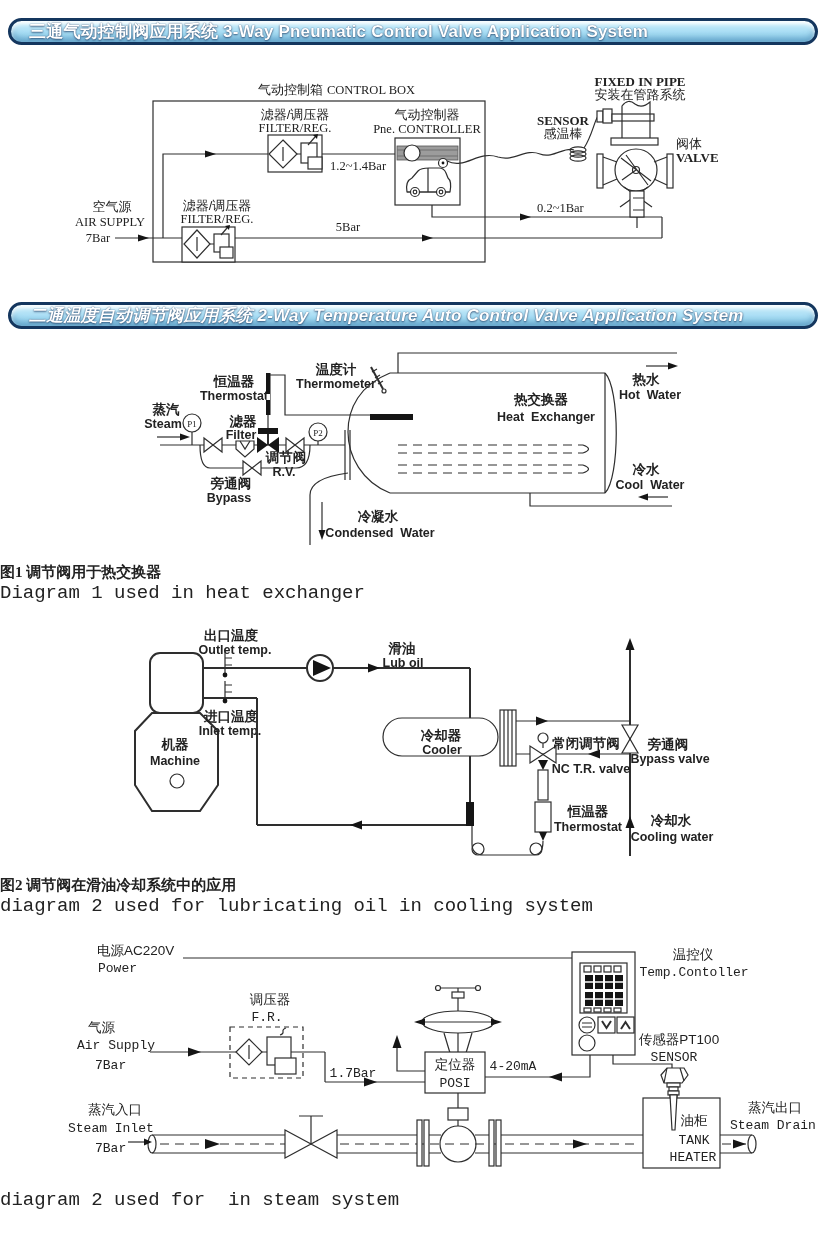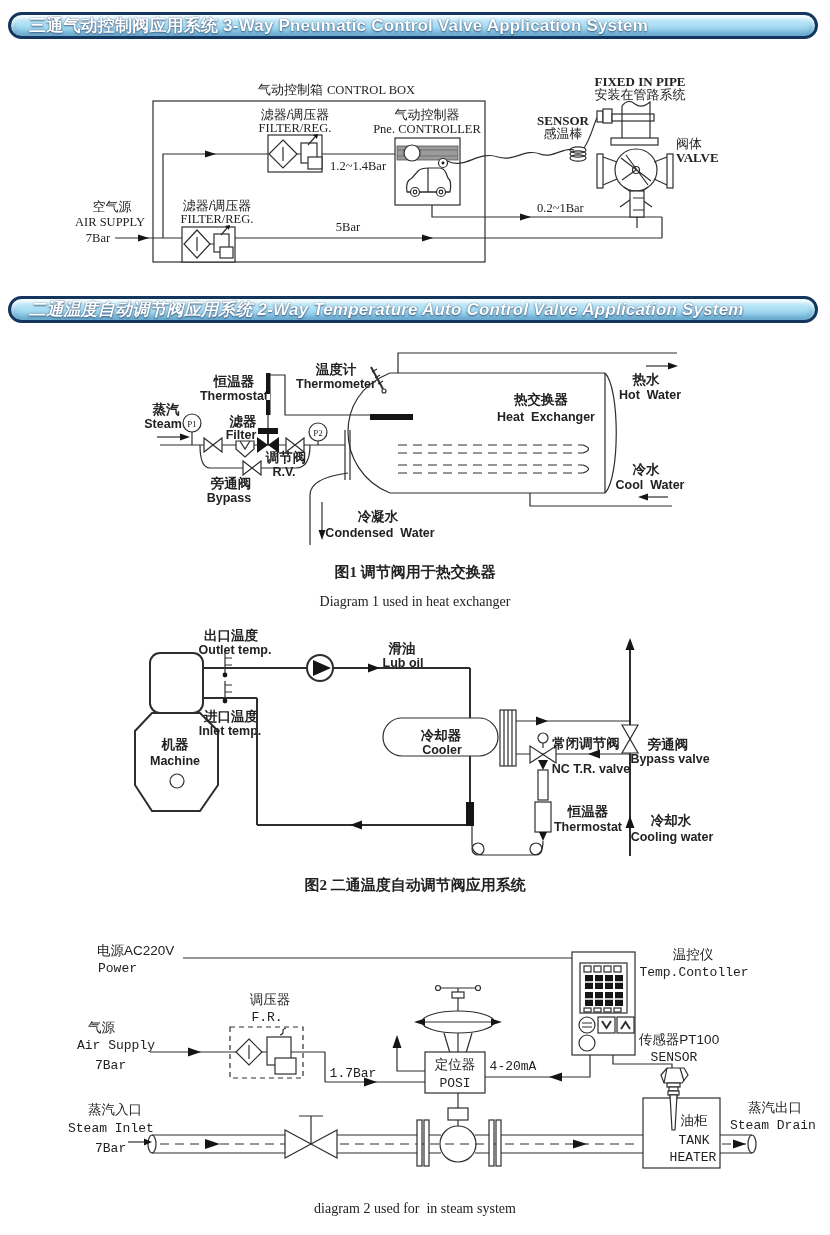--- a/index.html
+++ b/index.html
@@ -1,26 +1,26 @@
 <!DOCTYPE html>
 <html><head>
 <meta charset="utf-8">
 <style>
   html,body{margin:0;padding:0;}
   body{width:830px;height:1235px;position:relative;background:#fff;overflow:hidden;
        font-family:"Liberation Sans",sans-serif;}
   .banner{position:absolute;left:8px;width:810px;height:27px;border:3px solid #14365e;
           border-radius:16px;background:linear-gradient(#e9fbff 0%,#bfe8f8 18%,#a8ddf4 55%,#8fd0ee 100%);
           box-shadow:inset 0 3px 4px rgba(255,255,255,.9), inset 0 -4px 6px rgba(25,90,140,.4);
-          display:flex;align-items:center;padding-left:18px;box-sizing:border-box;}
+          display:flex;align-items:center;padding-left:18px;box-sizing:border-box;margin-top:6px;}
   .banner span{color:#fff;font-weight:bold;font-size:17px;letter-spacing:.2px;
           text-shadow:0 1px 2px rgba(30,60,100,.75), 0 0 1px rgba(30,60,100,.9);white-space:pre;}
-  .caption{position:absolute;left:0;width:830px;text-align:center;color:#222;}
+  .caption{position:absolute;left:0;width:830px;text-align:left;color:#222;}
   .caption .cn{font-family:"Liberation Serif",serif;font-weight:bold;font-size:15px;white-space:pre;}
-  .caption .en{font-family:Liberation Serif, serif;font-size:14px;white-space:pre;margin-top:12px;}
+  .caption .en{font-family:Liberation Mono, monospace;font-size:19px;white-space:pre;}
   svg{position:absolute;left:0;}
   svg text{white-space:pre;fill:#222;}
   .d{stroke:#2e2e2e;fill:none;stroke-width:1.2px;}
   .d2w{stroke:#2e2e2e;fill:none;stroke-width:2px;}
   .blk{fill:#151515;stroke:none;}
   .wfill{fill:#fff;}
   .t-cjk{font-family:"Liberation Sans",sans-serif;font-size:13px;}
   .t-cjkb{font-family:"Liberation Sans",sans-serif;font-size:13.5px;font-weight:bold;}
   .t-ser{font-family:"Liberation Serif",serif;font-size:12.5px;}
   .t-serb{font-family:"Liberation Serif",serif;font-size:13px;font-weight:bold;}
@@ -342,21 +342,22 @@
     <text class="t-cjkb" x="588" y="198" text-anchor="middle">恒温器</text>
     <text class="t-sanb" x="588" y="213" text-anchor="middle">Thermostat</text>
 
     <circle class="d wfill" cx="536" cy="231" r="6"></circle>
     <circle class="d wfill" cx="478" cy="231" r="6"></circle>
     <path class="d" d="M543,223 C543,233 540,237 532,237 H484 C475,237 472,233 472,226 V208"></path>
   </g>
 </svg>
 
 <div class="caption" style="top:876px;">
-  <div class="cn">图2 二通温度自动调节阀应用系统</div>
+  <div class="cn">图2 调节阀在滑油冷却系统中的应用</div>
+  <div class="en">diagram 2 used for lubricating oil in cooling system</div>
 </div>
 
 <svg style="top:928px;" width="830" height="260" viewBox="0 0 830 260">
 
   <g>
     <text class="t-cjk4" x="97" y="27">电源AC220V</text>
     <text class="t-mono" x="98" y="44">Power</text>
     <path class="d" d="M183,30 H572"></path>
   </g>
 

